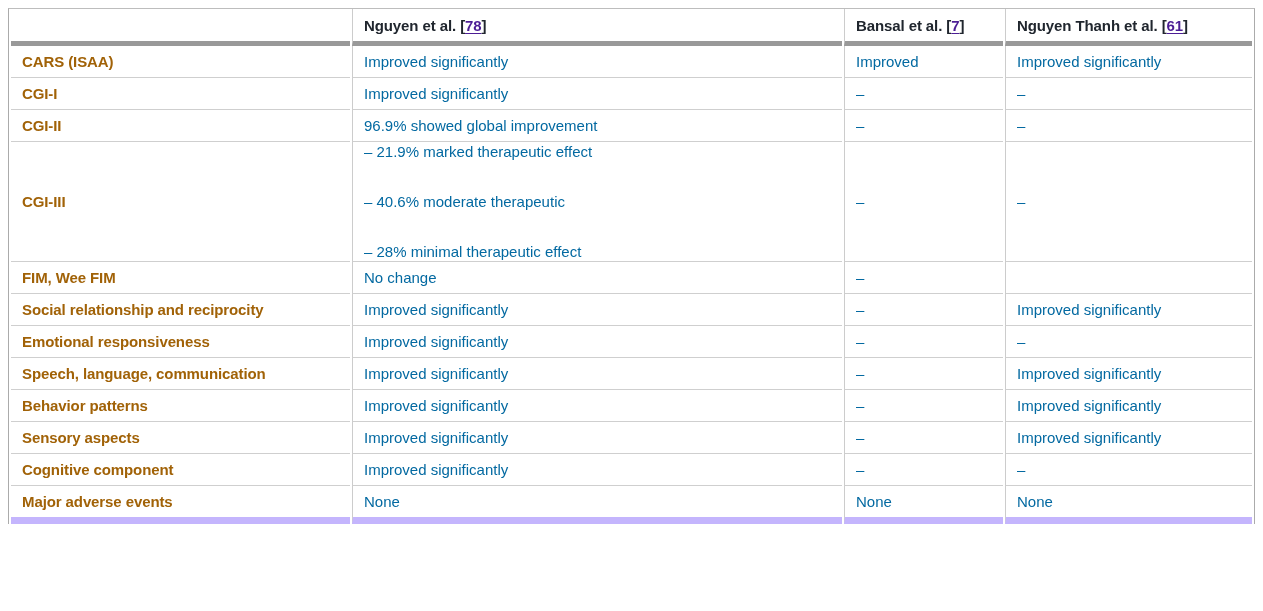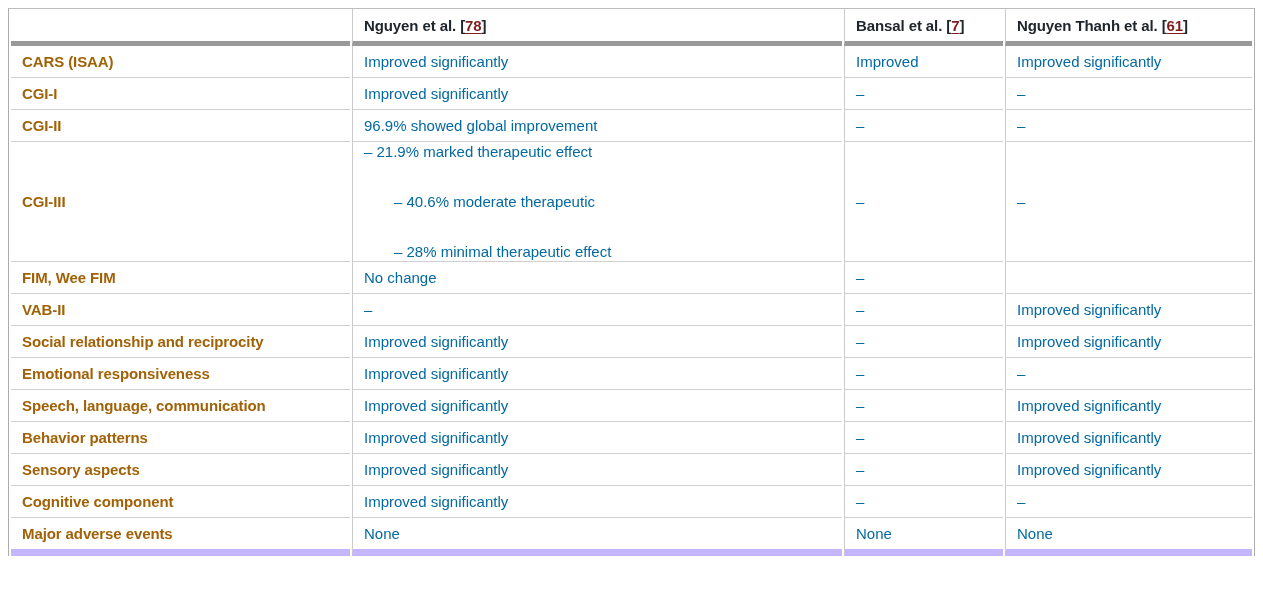--- a/index.html
+++ b/index.html
@@ -70,25 +70,24 @@
   }
   
   td.multi {
     vertical-align: top;
     padding-top: 7px;
     padding-bottom: 7px;
     line-height: 19px;
   }
   td.multi .para + .para {
     margin-top: 31px;
-    margin-left: 30px;
   }
   
   a.citation-link {
-    color: #7f1d1d;
+    color: #4c1d95;
     text-decoration: underline;
     text-underline-offset: 2px;
     cursor: pointer;
     font-weight: 700;
   }
   .bracket {
     font-weight: 700;
     color: #20262e;
   }
 </style>
@@ -141,26 +140,20 @@
             <td>–</td>
             <td>–</td>
           </tr>
           <tr>
             <td class="row-label">FIM, Wee FIM</td>
             <td>No change</td>
             <td>–</td>
             <td></td>
           </tr>
           <tr>
-            <td class="row-label">VAB-II</td>
-            <td>–</td>
-            <td>–</td>
-            <td>Improved significantly</td>
-          </tr>
-          <tr>
             <td class="row-label">Social relationship and reciprocity</td>
             <td>Improved significantly</td>
             <td>–</td>
             <td>Improved significantly</td>
           </tr>
           <tr>
             <td class="row-label">Emotional responsiveness</td>
             <td>Improved significantly</td>
             <td>–</td>
             <td>–</td>

